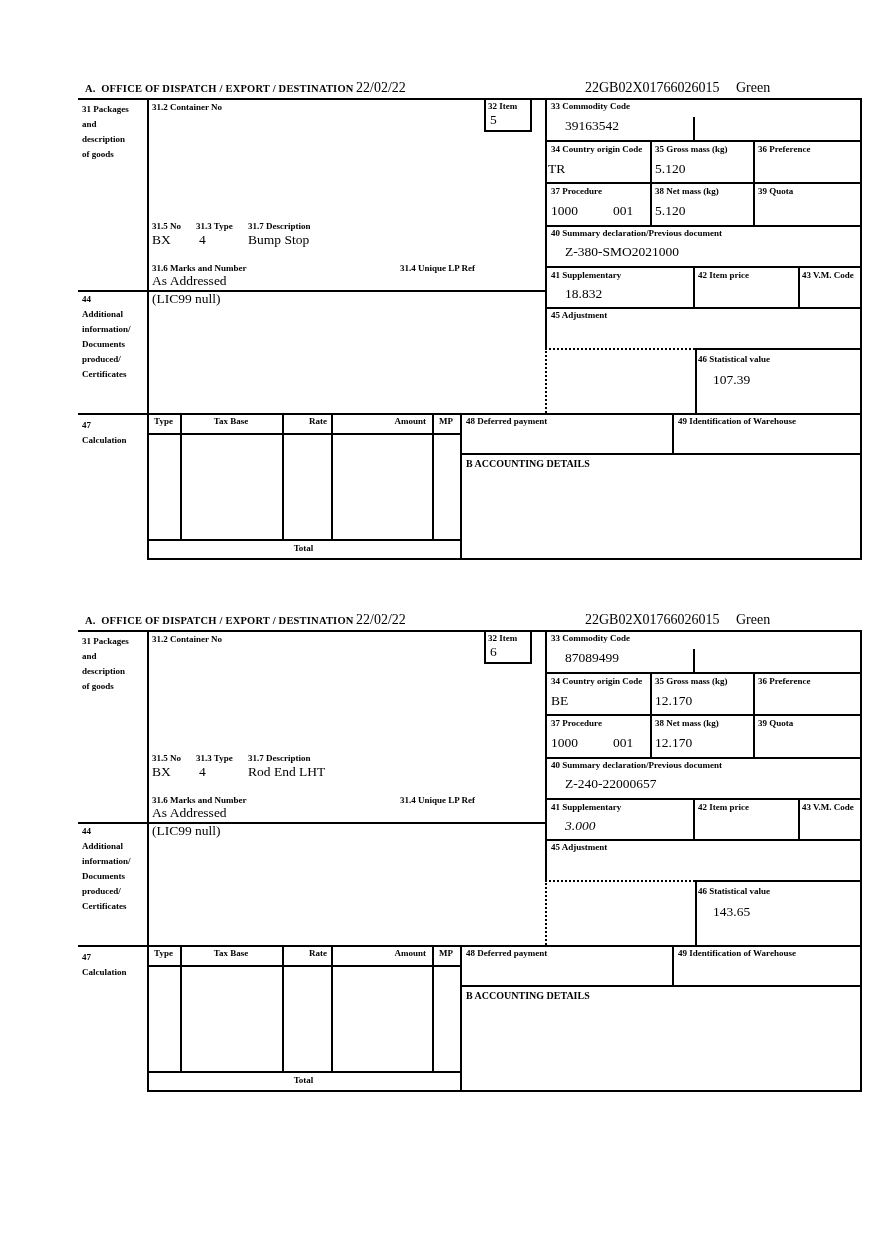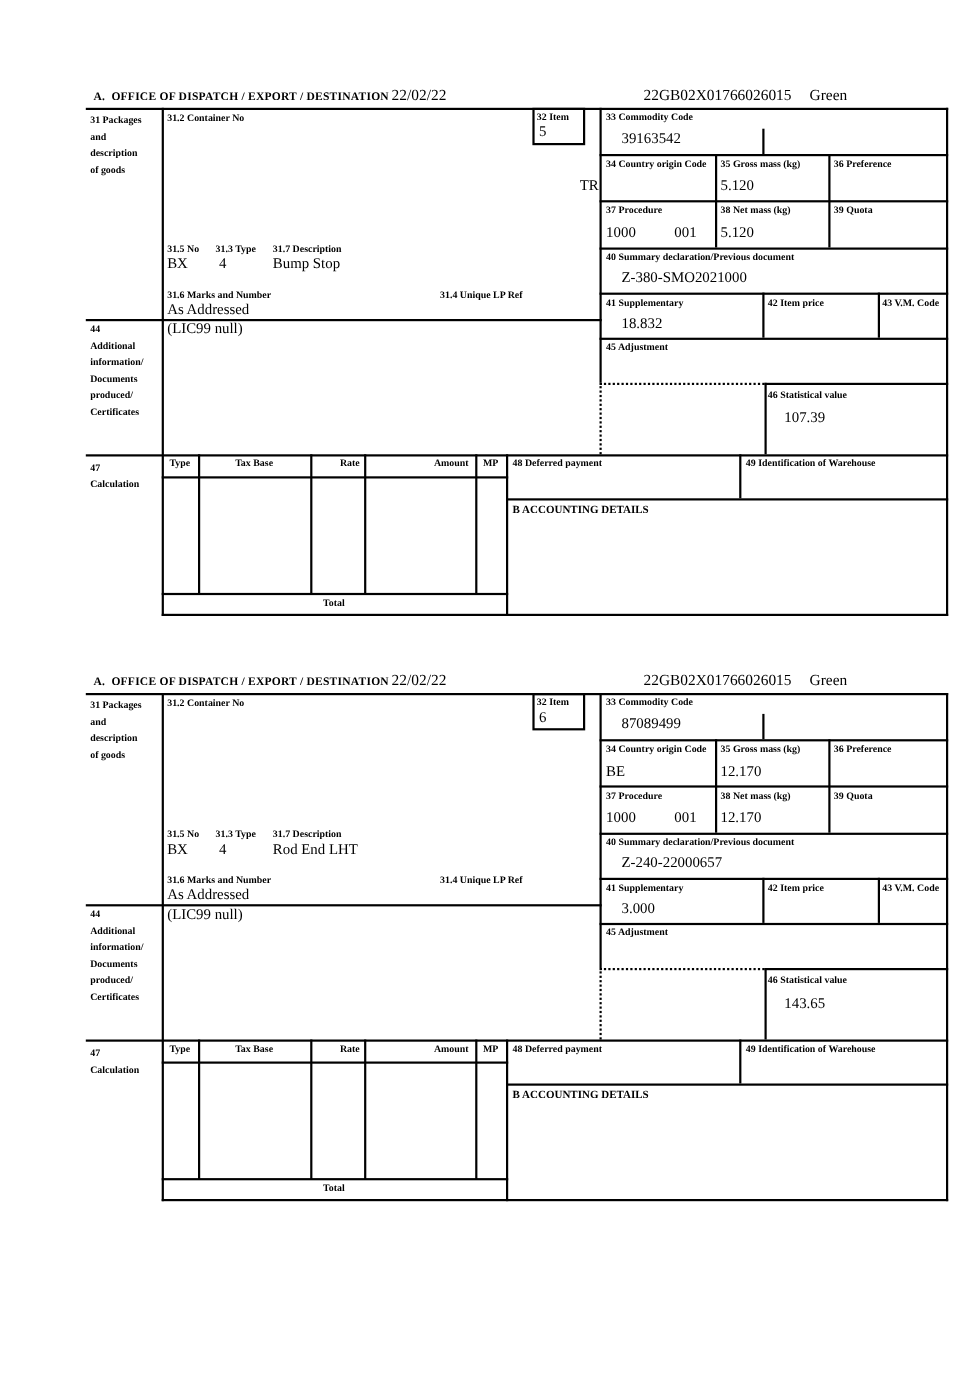--- a/index.html
+++ b/index.html
@@ -85,21 +85,21 @@
     <div class="lbl1" style="left:74px; top:183px;">31.6 Marks and Number</div>
     <div class="lbl1" style="left:322px; top:183px;">31.4 Unique LP Ref</div>
     <div class="val" style="left:74px; top:193px;">As Addressed</div>
     <div class="val" style="left:74px; top:211px;">(LIC99 null)</div>
 
     <div class="lbl1" style="left:473px; top:21px;">33 Commodity Code</div>
     <div class="val" style="left:487px; top:38px;">39163542</div>
     <div class="lbl1" style="left:473px; top:64px;">34 Country origin Code</div>
     <div class="lbl1" style="left:577px; top:64px;">35 Gross mass (kg)</div>
     <div class="lbl1" style="left:680px; top:64px;">36 Preference</div>
-    <div class="val" style="left:449px; top:81px;">TR</div>
+    <div class="val" style="left:470px; top:81px;">TR</div>
     <div class="val" style="left:577px; top:81px;">5.120</div>
     <div class="lbl1" style="left:473px; top:106px;">37 Procedure</div>
     <div class="lbl1" style="left:577px; top:106px;">38 Net mass (kg)</div>
     <div class="lbl1" style="left:680px; top:106px;">39 Quota</div>
     <div class="val" style="left:473px; top:123px;">1000</div>
     <div class="val" style="left:535px; top:123px;">001</div>
     <div class="val" style="left:577px; top:123px;">5.120</div>
     <div class="lbl1" style="left:473px; top:148px;">40 Summary declaration/Previous document</div>
     <div class="val" style="left:487px; top:164px;">Z-380-SMO2021000</div>
     <div class="lbl1" style="left:473px; top:190px;">41 Supplementary</div>
@@ -202,21 +202,21 @@
     <div class="lbl1" style="left:577px; top:106px;">38 Net mass (kg)</div>
     <div class="lbl1" style="left:680px; top:106px;">39 Quota</div>
     <div class="val" style="left:473px; top:123px;">1000</div>
     <div class="val" style="left:535px; top:123px;">001</div>
     <div class="val" style="left:577px; top:123px;">12.170</div>
     <div class="lbl1" style="left:473px; top:148px;">40 Summary declaration/Previous document</div>
     <div class="val" style="left:487px; top:164px;">Z-240-22000657</div>
     <div class="lbl1" style="left:473px; top:190px;">41 Supplementary</div>
     <div class="lbl1" style="left:620px; top:190px;">42 Item price</div>
     <div class="lbl1" style="left:724px; top:190px;">43 V.M. Code</div>
-    <div class="val" style="left:487px; top:206px;">3.000</div>
+    <div class="val" style="left:487px; top:206px;font-style:italic;">3.000</div>
     <div class="lbl1" style="left:473px; top:230px;">45 Adjustment</div>
     <div class="lbl1" style="left:620px; top:274px;">46 Statistical value</div>
     <div class="val" style="left:635px; top:292px;">143.65</div>
 
     <div class="vl" style="left:102px; top:333px; height:127px;"></div>
     <div class="vl" style="left:204px; top:333px; height:127px;"></div>
     <div class="vl" style="left:253px; top:333px; height:127px;"></div>
     <div class="vl" style="left:354px; top:333px; height:127px;"></div>
     <div class="vl" style="left:382px; top:333px; height:147px;"></div>
     <div class="hl" style="left:69px; top:353px; width:315px;"></div>

